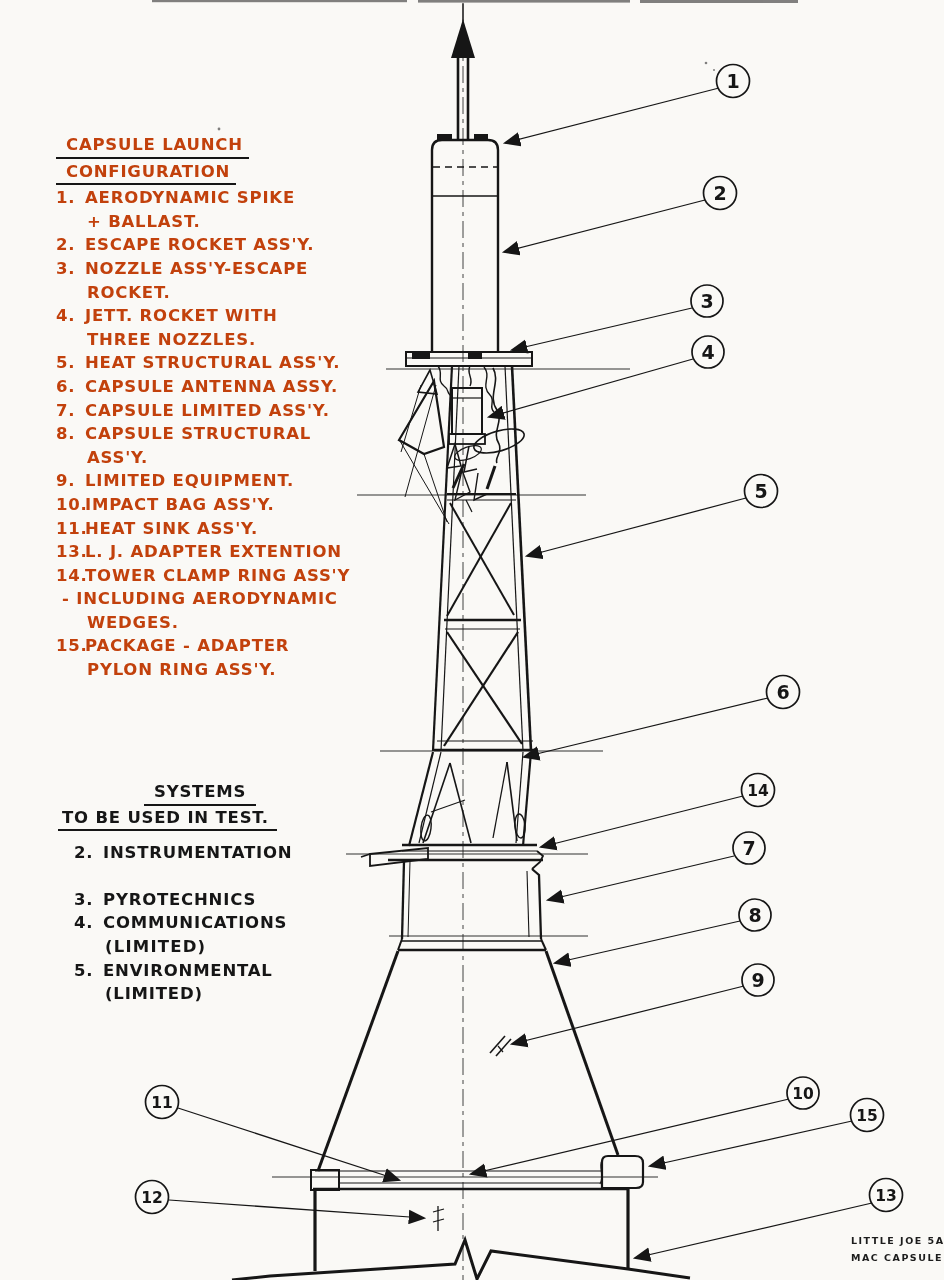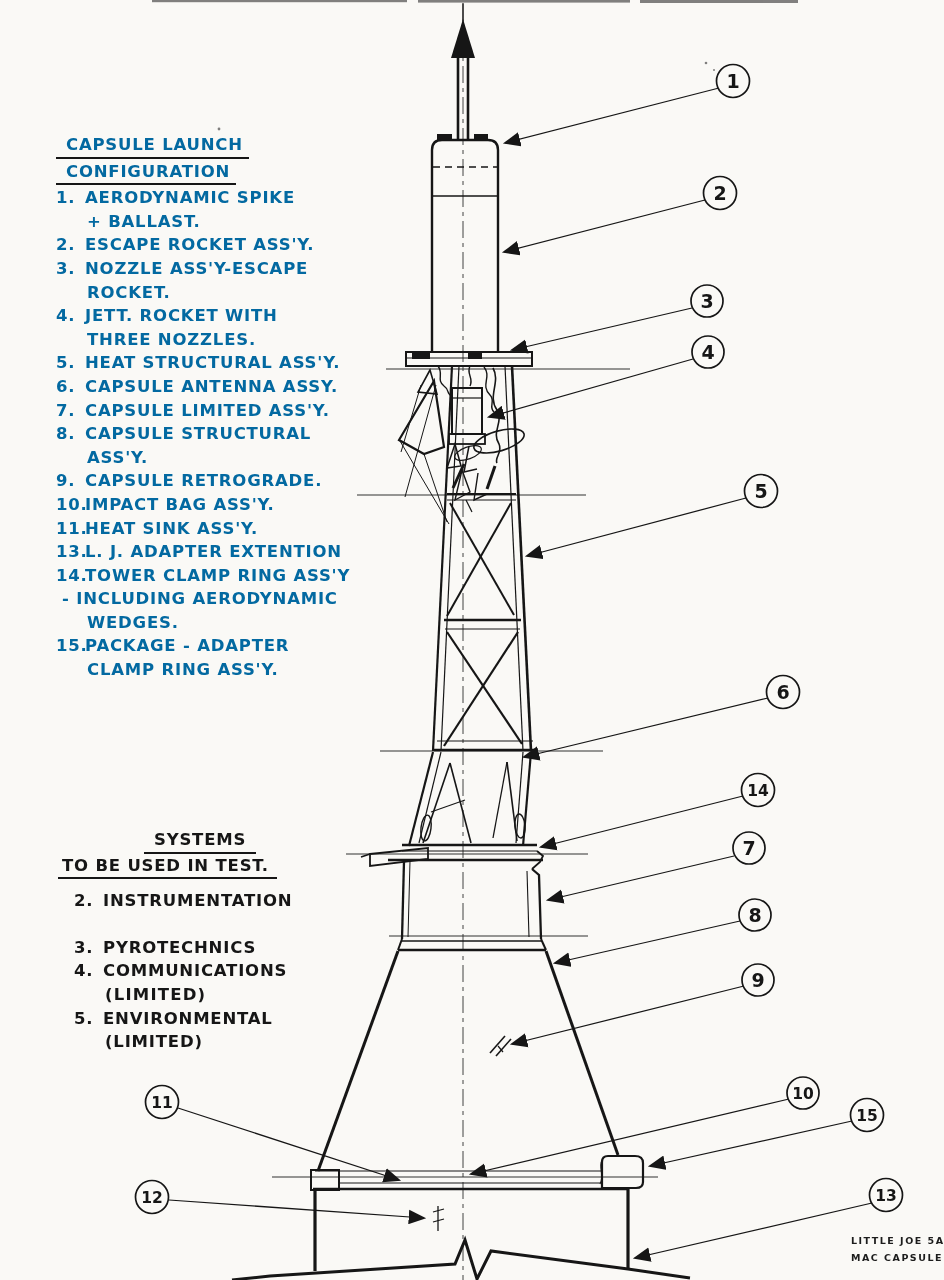--- a/index.html
+++ b/index.html
@@ -7,30 +7,30 @@
   .page{
     position:relative;width:944px;height:1280px;overflow:hidden;
     background:#faf9f6;color:#161616;
     font-family:"DejaVu Sans","Liberation Sans",sans-serif;
   }
   svg{position:absolute;left:0;top:0;}
   
   .panel{
     position:absolute;left:56px;top:133px;width:322px;
     font-size:16.5px;font-weight:bold;letter-spacing:.8px;line-height:23.6px;
-    color:#0369a1;
+    color:#c2410c;
   }
   .panel .title{display:inline-block;padding:0 6px 0 10px;border-bottom:2.2px solid #161616;margin-bottom:1px;}
   .cfg-item .line{white-space:nowrap;}
   .num{display:inline-block;width:29px;}
   .cont{padding-left:31px;}
   .cont-dash{padding-left:6px;}
   .gap{height:23px;}
   .systems{position:absolute;left:56px;top:780px;width:330px;
-    font-size:16.5px;font-weight:bold;letter-spacing:.8px;line-height:23.6px;margin-top:48px;}
+    font-size:16.5px;font-weight:bold;letter-spacing:.8px;line-height:23.6px;}
   .systems .title1{display:inline-block;margin-left:88px;padding:0 10px;border-bottom:2.2px solid #161616;}
   .systems .title2{display:inline-block;margin-left:2px;padding:0 8px 0 4px;border-bottom:2.2px solid #161616;margin-bottom:8px;}
   .systems .list{margin-top:2px;padding-left:18px;}
   .txt.b{font-weight:800;letter-spacing:1.2px;}
   
   .stamp{
     position:absolute;left:851px;top:1232px;
     font-size:9.5px;font-weight:bold;letter-spacing:1.5px;line-height:17px;
     color:#1c1c1c;white-space:nowrap;
   }
@@ -293,39 +293,39 @@
           <div class="line"><span class="num">6.</span><span class="txt">CAPSULE ANTENNA ASSY.</span></div>
         </div>
         <div class="cfg-item">
           <div class="line"><span class="num">7.</span><span class="txt">CAPSULE LIMITED ASS'Y.</span></div>
         </div>
         <div class="cfg-item">
           <div class="line"><span class="num">8.</span><span class="txt">CAPSULE STRUCTURAL</span></div>
           <div class="line cont"><span class="txt">ASS'Y.</span></div>
         </div>
         <div class="cfg-item">
-          <div class="line"><span class="num">9.</span><span class="txt">CAPSULE RETROGRADE.</span></div>
+          <div class="line"><span class="num">9.</span><span class="txt">LIMITED EQUIPMENT.</span></div>
         </div>
         <div class="cfg-item">
           <div class="line"><span class="num">10.</span><span class="txt">IMPACT BAG ASS'Y.</span></div>
         </div>
         <div class="cfg-item">
           <div class="line"><span class="num">11.</span><span class="txt">HEAT SINK ASS'Y.</span></div>
         </div>
         <div class="cfg-item">
           <div class="line"><span class="num">13.</span><span class="txt">L. J. ADAPTER EXTENTION</span></div>
         </div>
         <div class="cfg-item">
           <div class="line"><span class="num">14.</span><span class="txt">TOWER CLAMP RING ASS'Y</span></div>
           <div class="line cont-dash"><span class="txt">- INCLUDING AERODYNAMIC</span></div>
           <div class="line cont"><span class="txt">WEDGES.</span></div>
         </div>
         <div class="cfg-item">
           <div class="line"><span class="num">15.</span><span class="txt">PACKAGE - ADAPTER</span></div>
-          <div class="line cont"><span class="txt">CLAMP RING ASS'Y.</span></div>
+          <div class="line cont"><span class="txt">PYLON RING ASS'Y.</span></div>
         </div>
       </div>
   </div>
 
   <div class="systems">
     <div><span class="title1">SYSTEMS</span></div>
     <div><span class="title2">TO BE USED IN TEST.</span></div>
     <div class="list">
         <div class="cfg-item">
           <div class="line"><span class="num">2.</span><span class="txt">INSTRUMENTATION</span></div>

